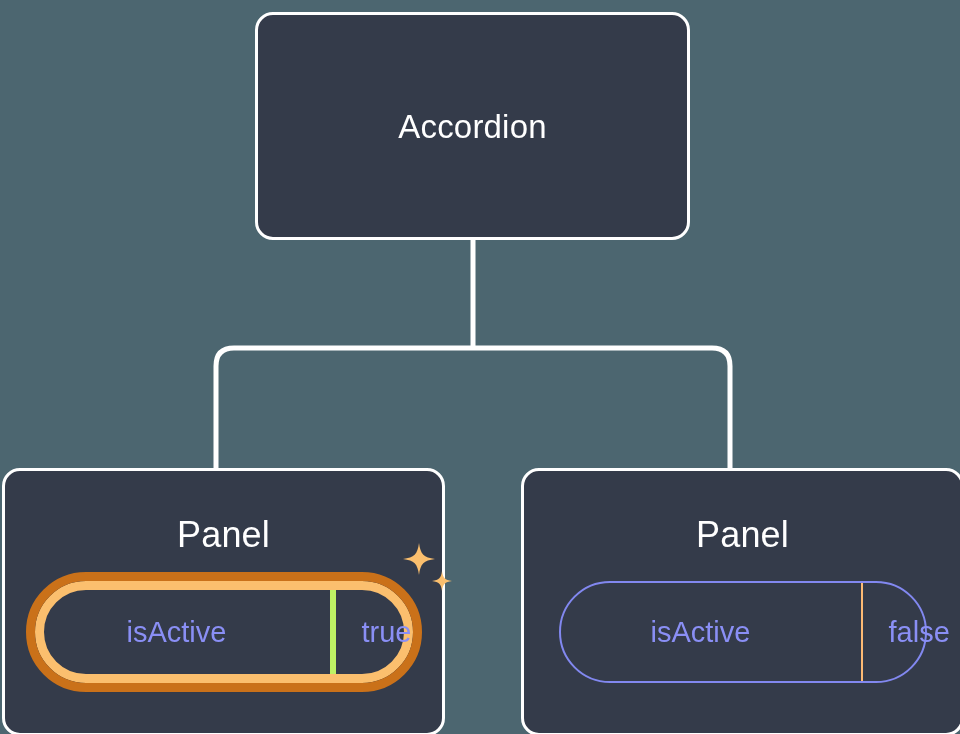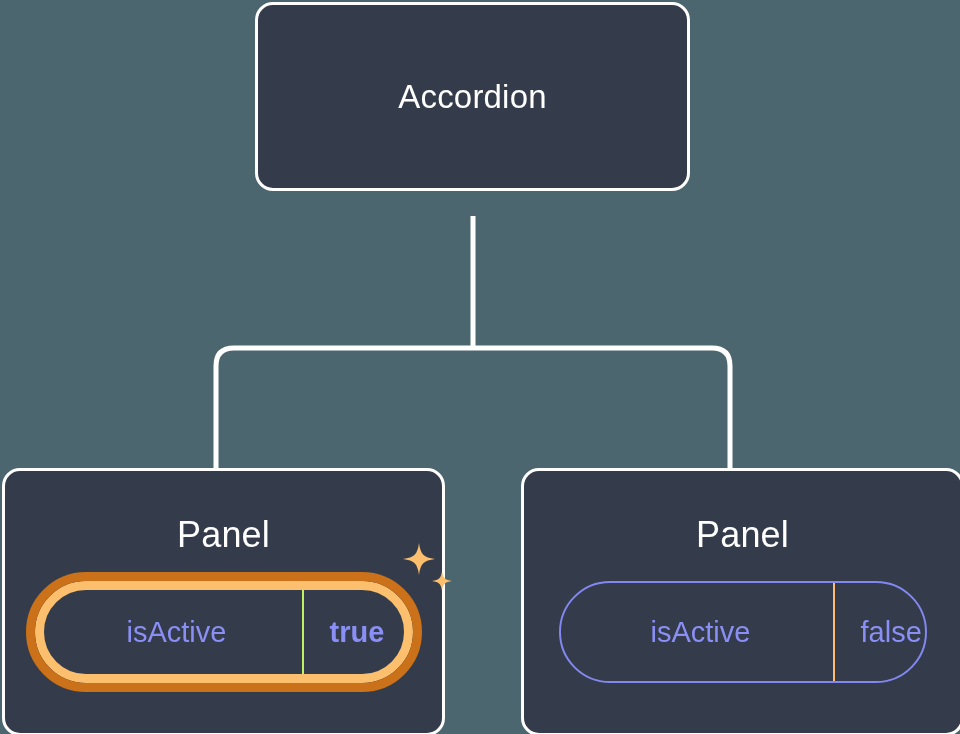--- a/index.html
+++ b/index.html
@@ -40,23 +40,23 @@
     background: #343b4a;
     border: 3px solid #ffffff;
     border-radius: 18px;
     display: flex;
     flex-direction: column;
     align-items: center;
   }
 
   .card-root {
     left: 255px;
-    top: 2px;
+    top: 12px;
     width: 435px;
-    height: 189px;
+    height: 228px;
     justify-content: center;
   }
 
   .card-title-root {
     color: #ffffff;
     font-size: 33px;
     font-weight: 400;
     letter-spacing: 0.2px;
     line-height: 1;
   }
@@ -84,20 +84,21 @@
     margin-top: 28px;
   }
 
   .pill {
     box-sizing: border-box;
     display: flex;
     align-items: stretch;
     height: 102px;
     border-radius: 51px;
     background: #343b4a;
+    gap: 28px;
   }
 
   .pill-cell {
     display: flex;
     align-items: center;
     justify-content: center;
     font-size: 29px;
     line-height: 1;
     white-space: nowrap;
   }
@@ -118,21 +119,21 @@
   
   .pill-highlight {
     width: 378px;
     border: 9px solid #fbbf6e;
     outline: 9px solid #ca7119;
     outline-offset: 0px;
     box-shadow: 0 3px 6px rgba(0,0,0,0.22);
   }
   .pill-highlight .pill-cell { color: #8a8ff5; }
   .pill-highlight .pill-key  { flex: 0 0 198px; font-weight: 400; }
-  .pill-highlight .pill-val  { flex: 1 1 auto; font-weight: 700; border-left: 2px solid #bef264; }
+  .pill-highlight .pill-val  { flex: 1 1 auto; font-weight: 400; border-left: 6px solid #bef264; }
 
   
   .sparkles {
     position: absolute;
     right: -44px;
     top: -40px;
     width: 62px;
     height: 62px;
     pointer-events: none;
   }

